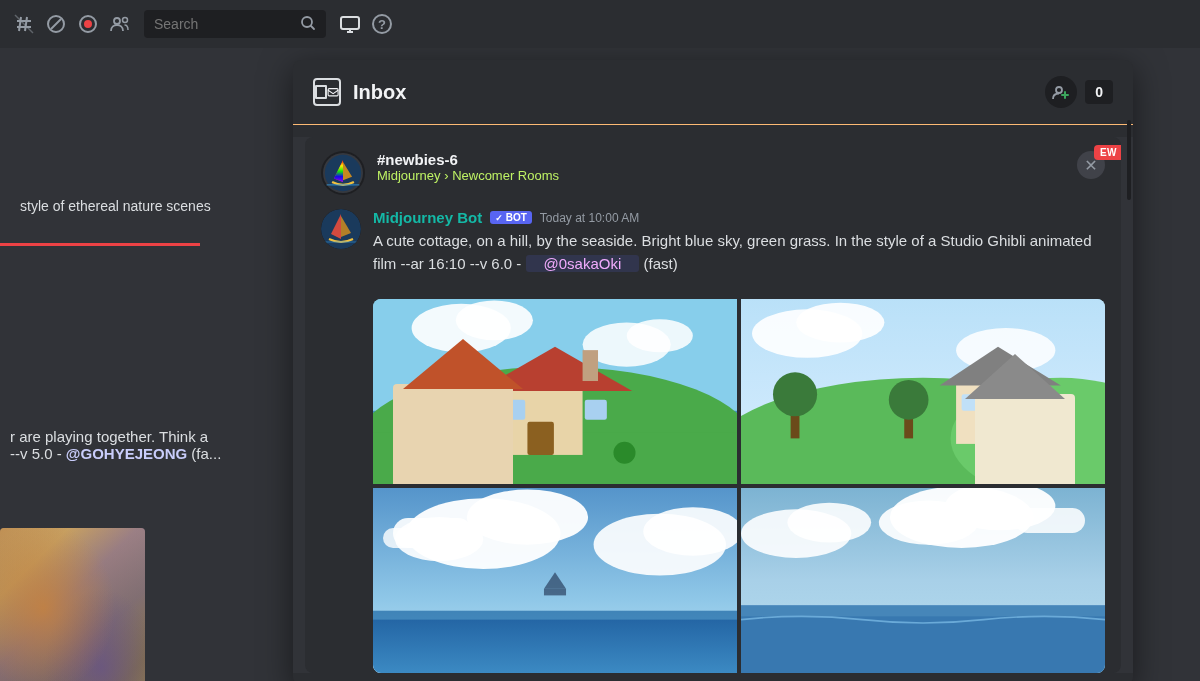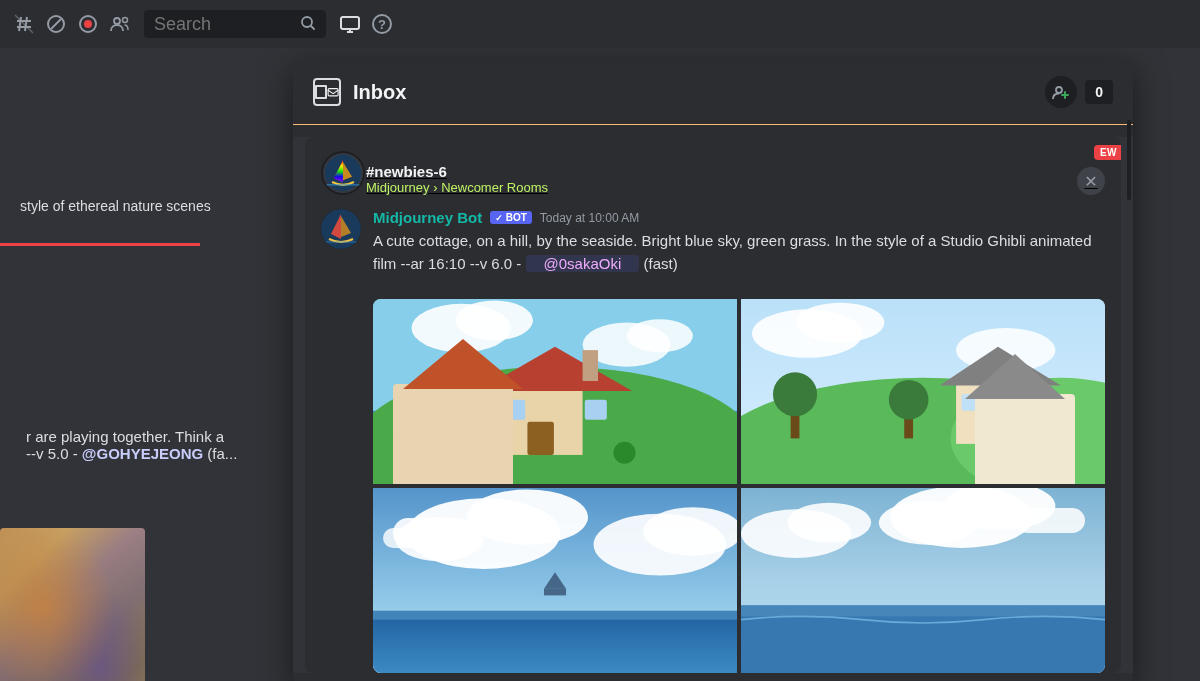--- a/index.html
+++ b/index.html
@@ -56,21 +56,21 @@
       padding: 4px 10px;
       width: 182px;
       height: 28px;
       margin: 0 4px;
     }
     .search-bar input {
       background: none;
       border: none;
       outline: none;
       color: #949ba4;
-      font-size: 18px;
+      font-size: 14px;
       flex: 1;
       width: 100%;
     }
     .search-icon {
       color: #949ba4;
       font-size: 14px;
       margin-left: 4px;
     }
 
     
@@ -87,21 +87,21 @@
       position: absolute;
       top: 150px;
       left: 0;
       color: #dbdee1;
       font-size: 14px;
       padding: 0 20px;
     }
     .bg-text-2 {
       position: absolute;
       top: 380px;
-      left: 16px;
+      left: 0;
       color: #dbdee1;
       font-size: 15px;
       padding: 0 10px;
     }
     .bg-text-2 .mention {
       color: #c9cdfb;
       font-weight: 600;
     }
     .red-bar {
       position: absolute;
@@ -249,24 +249,23 @@
     
     .message-card {
       background: #2b2d31;
       border-radius: 8px;
       margin: 12px;
       overflow: hidden;
       position: relative;
     }
     .message-card-header {
       display: flex;
-      align-items: flex-end;
+      align-items: flex-start;
       padding: 14px 16px 10px;
-      gap: 1px;
-      text-decoration: underline;
+      gap: 12px;
     }
     .channel-avatar {
       width: 44px;
       height: 44px;
       border-radius: 50%;
       background: #1e1f22;
       display: flex;
       align-items: center;
       justify-content: center;
       overflow: hidden;

